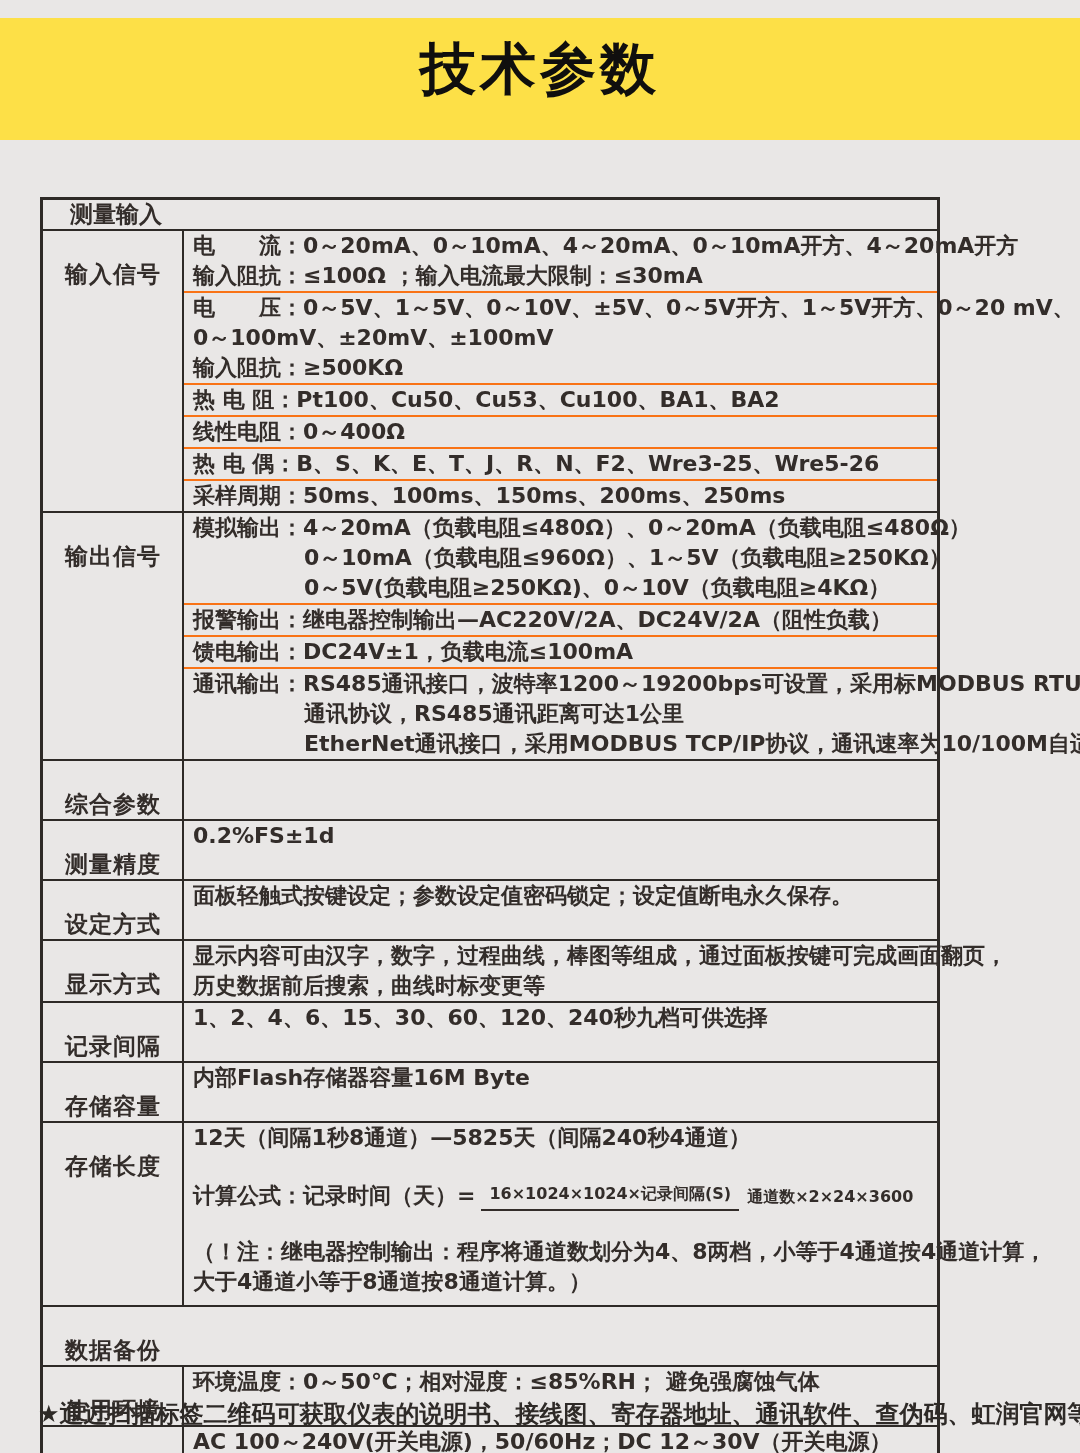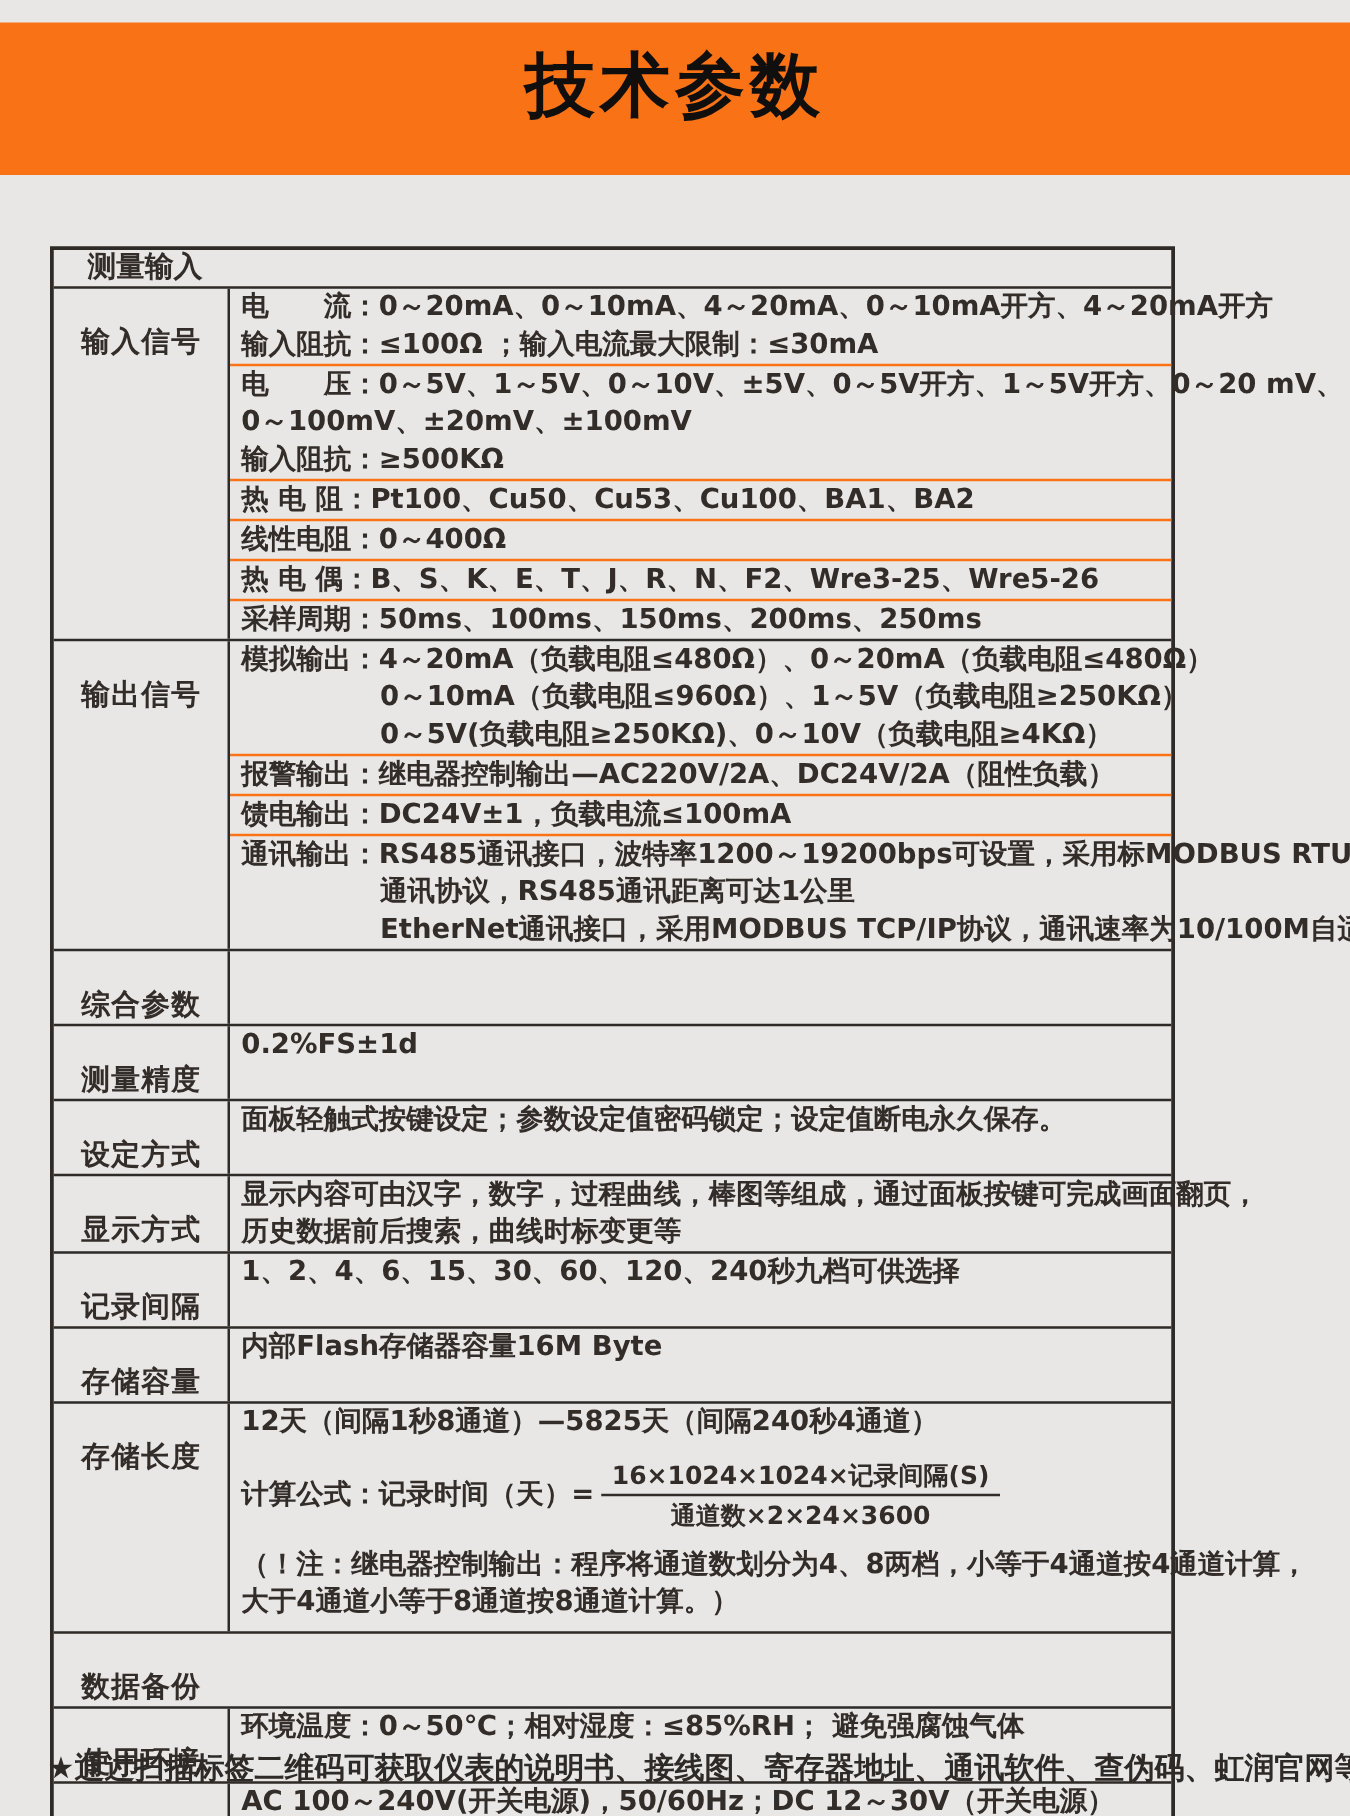--- a/index.html
+++ b/index.html
@@ -2,21 +2,21 @@
 <html><head>
 <meta charset="utf-8">
 <style>
   html,body{margin:0;padding:0;}
   body{
     width:1080px;height:1453px;position:relative;overflow:hidden;
     background:#e9e7e6;color:#332d2a;
     font-family:"DejaVu Sans","Liberation Sans",sans-serif;
   }
   
-  .band{position:absolute;top:18px;left:0;width:1080px;height:122px;background:#f97316;text-align:center;}
+  .band{position:absolute;top:18px;left:0;width:1080px;height:122px;background:#fde047;text-align:center;}
   .title{font-size:56px;font-weight:bold;line-height:66px;margin-top:18px;letter-spacing:4px;color:#100f0e;}
   .subtitle{font-size:26px;line-height:30px;margin-top:0;color:#1c1a19;letter-spacing:0.5px;}
   
   .tbl{
     position:absolute;left:40px;top:197px;width:900px;box-sizing:border-box;
     border:3px solid #2e2a27;font-size:22px;font-weight:bold;
   }
   .row{display:flex;border-top:2px solid #2e2a27;}
   .row:first-child{border-top:none;}
   .c1{flex:0 0 139px;width:139px;box-sizing:border-box;}
@@ -27,21 +27,21 @@
   .sub{min-height:30px;}
   .sub + .sub{border-top:2px solid #f97316;}
   .ln{line-height:30px;padding:0 6px 0 9px;white-space:nowrap;}
   .ln.indent{padding-left:120px;}
   .empty{min-height:29px;}
   
   .storage{padding:0 6px 8px 9px;}
   .storage .range{line-height:30px;white-space:nowrap;}
   .formula{display:flex;align-items:center;margin-top:12px;height:62px;}
   .formula .prefix{line-height:30px;white-space:nowrap;}
-  .frac{display:inline-flex;flex-direction:column;text-align:center;margin-left:6px;font-size:20px;}
+  .frac{display:inline-flex;flex-direction:row;text-align:center;margin-left:6px;font-size:16px;}
   .frac .num{padding:0 8px 3px 8px;border-bottom:2px solid #332d2a;line-height:24px;white-space:nowrap;}
   .frac .den{padding:3px 8px 0 8px;line-height:24px;white-space:nowrap;}
   .notes{margin-top:10px;}
   .notes div{line-height:30px;white-space:nowrap;}
   
   .footer{position:absolute;left:38px;top:1398px;width:1010px;font-size:24px;font-weight:bold;line-height:32px;white-space:nowrap;color:#2e2a27;}
 </style>
 </head>
 <body>
 

